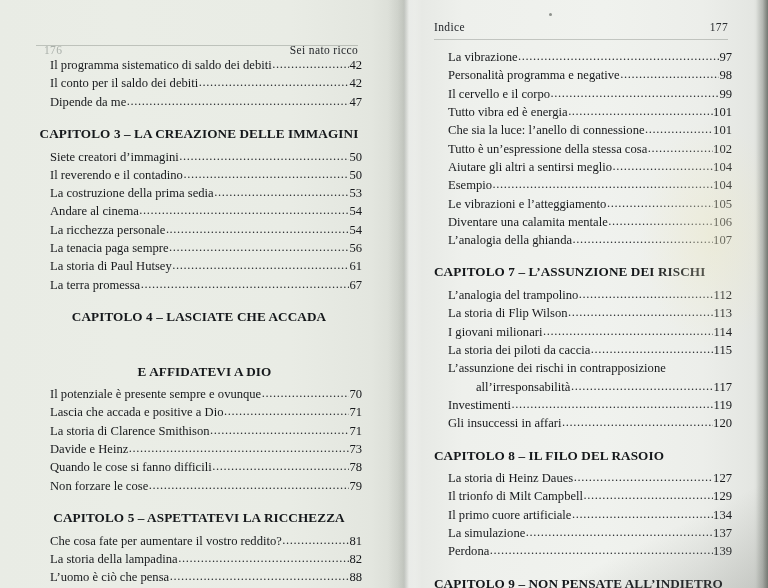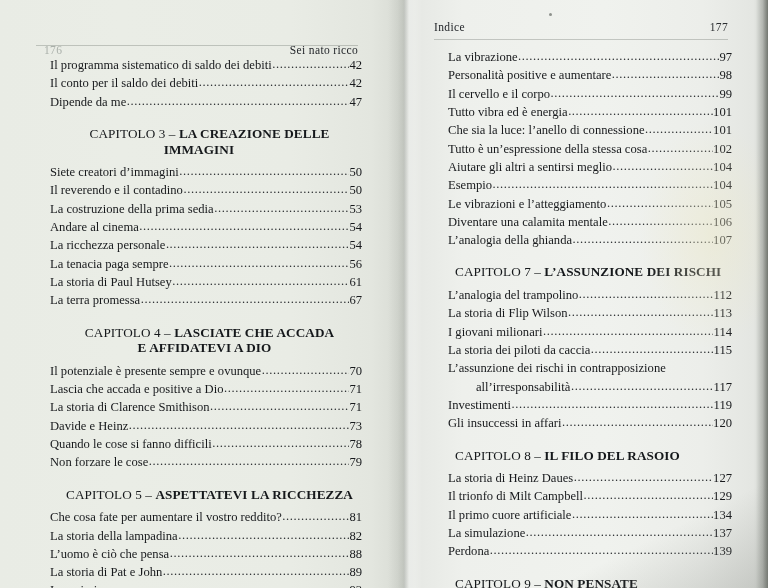--- a/index.html
+++ b/index.html
@@ -140,26 +140,27 @@
   .recto .content { left: 30px; right: 36px; top: 48px; }
 
   .chapter-head {
     font-size: 13.2px;
     color: #15181b;
     margin: 15px 0 6px 0;
     letter-spacing: 0.1px;
     line-height: 1.18;
   }
   .chapter-head:first-child { margin-top: 0; }
-  .chapter-head .ch-label { font-weight: normal; margin-left: 21px; }
+  .chapter-head .ch-label { font-weight: bold; }
   .chapter-head .ch-title { font-weight: bold; }
   .chapter-head .ch-title-cont {
     font-weight: bold;
     display: block;
     padding-left: 11px;
+    margin-top: 39px;
   }
 
   .entry-list {
     margin: 0 0 4px 0;
     padding: 0;
     list-style: none;
   }
 
   .entry {
     display: flex;
@@ -335,21 +336,21 @@
     </div>
     <div class="head-rule"></div>
     <div class="content" id="recto-content">
         <ul class="entry-list">
           <li class="entry">
             <span class="etitle">La vibrazione</span>
             <span class="leader">........................................................................................................................................................................................................</span>
             <span class="epage">97</span>
           </li>
           <li class="entry">
-            <span class="etitle">Personalità positive e aumentare</span>
+            <span class="etitle">Personalità programma e negative</span>
             <span class="leader">........................................................................................................................................................................................................</span>
             <span class="epage">98</span>
           </li>
           <li class="entry">
             <span class="etitle">Il cervello e il corpo</span>
             <span class="leader">........................................................................................................................................................................................................</span>
             <span class="epage">99</span>
           </li>
           <li class="entry">
             <span class="etitle">Tutto vibra ed è energia</span>

